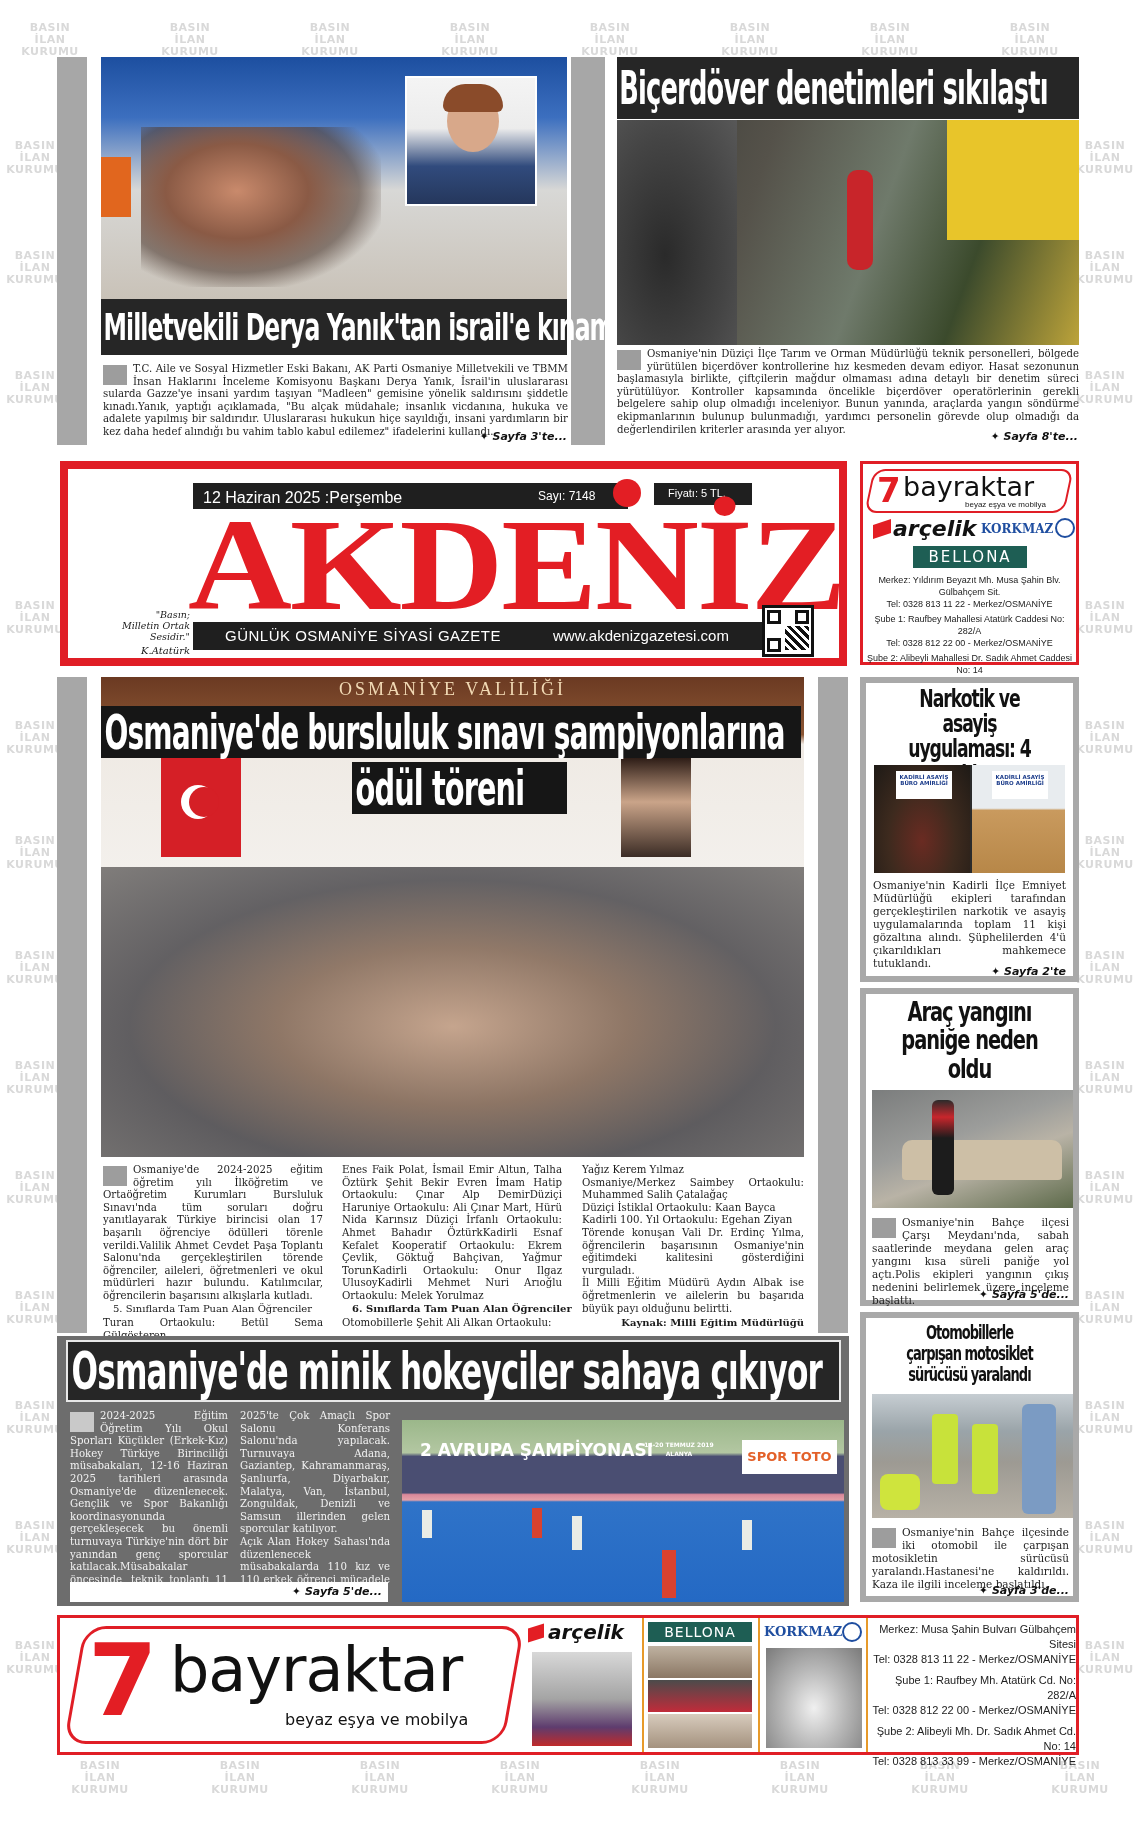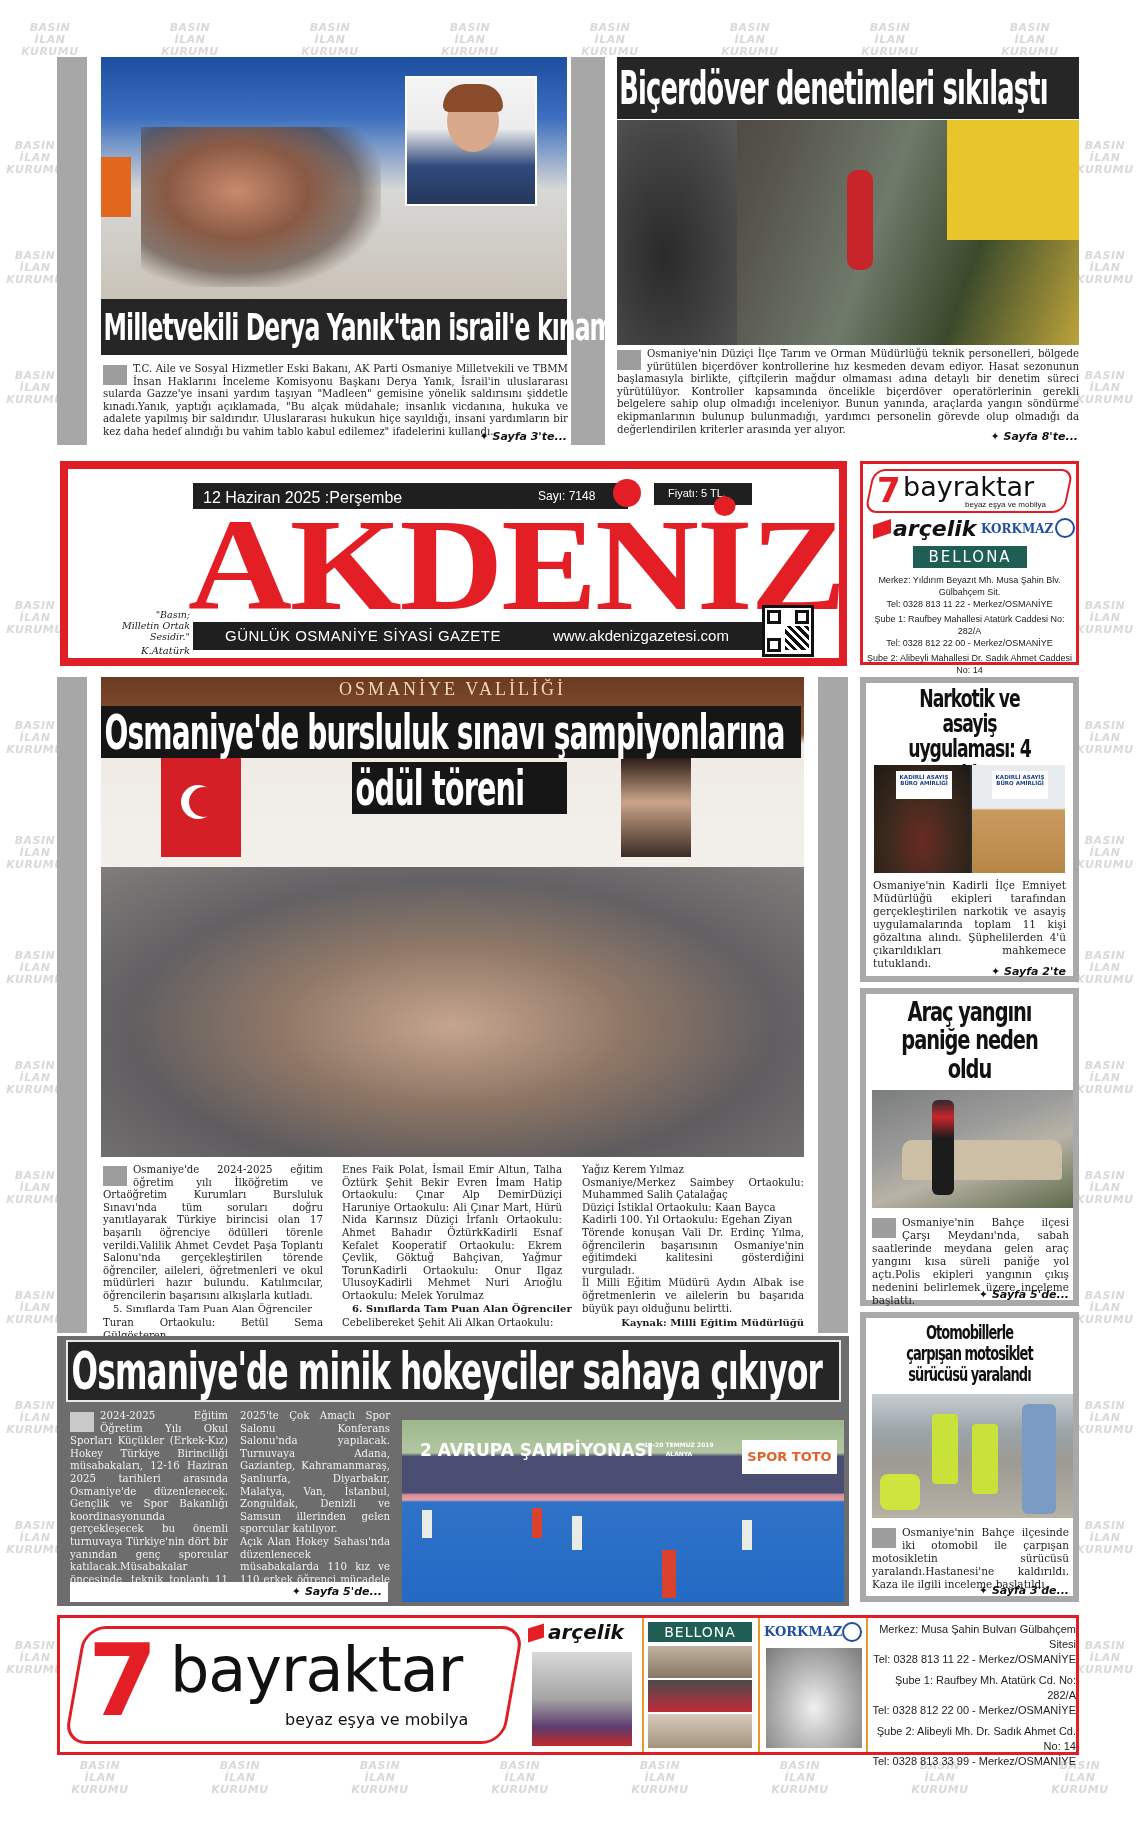--- a/index.html
+++ b/index.html
@@ -1,19 +1,19 @@
 <!DOCTYPE html>
 <html><head>
 <meta charset="utf-8">
 <style>
   * { box-sizing: border-box; margin: 0; padding: 0; }
   html, body { width: 1140px; height: 1823px; background: #ffffff; overflow: hidden; }
   body { position: relative; font-family: "DejaVu Serif", serif; color: #1a1a1a; }
 
-  .watermark { position: absolute; color: #d9d9d9; font-family: "DejaVu Sans", sans-serif; font-weight: bold; font-size: 11px; line-height: 12px; text-align: center; letter-spacing: 0.5px; font-style: italic; }
+  .watermark { position: absolute; color: #d9d9d9; font-family: "DejaVu Sans", sans-serif; font-weight: bold; font-size: 11px; line-height: 12px; text-align: center; letter-spacing: 0.5px; }
 
   .abs { position: absolute; }
   .photo { position: absolute; overflow: hidden; }
   .headline-cond { font-family: "DejaVu Sans", sans-serif; font-weight: bold; letter-spacing: -1.5px; transform-origin: left center; white-space: nowrap; }
   .body-text { font-family: "DejaVu Serif", serif; font-size: 10.2px; line-height: 12.6px; text-align: justify; color: #1e1e1e; }
   .body-text .sq { float: left; width: 24px; height: 20px; background: #9d9d9d; margin: 2px 6px 0 0; }
   .more { font-family: "DejaVu Sans", sans-serif; font-style: italic; font-weight: bold; font-size: 11px; text-align: right; color: #111; }
   .gray-bar { position: absolute; background: #a7a7a7; }
 
   
@@ -301,21 +301,21 @@
 <div class="abs" style="left:352px;top:762px;width:215px;height:52px;background:#161616;">
   <div class="headline-cond" style="color:#fff;font-size:48px;line-height:52px;padding-left:6px;transform:scaleX(0.6);">ödül töreni</div>
 </div>
 
 <div class="body-text" style="position:absolute;left:103px;top:1164px;width:220px;"><span class="sq"></span><span>Osmaniye'de 2024-2025 eğitim öğretim yılı İlköğretim ve Ortaöğretim Kurumları Bursluluk Sınavı'nda tüm soruları doğru yanıtlayarak Türkiye birincisi olan 17 başarılı öğrenciye ödülleri törenle verildi.Valilik Ahmet Cevdet Paşa Toplantı Salonu'nda gerçekleştirilen törende öğrenciler, aileleri, öğretmenleri ve okul müdürleri hazır bulundu. Katılımcılar, öğrencilerin başarısını alkışlarla kutladı.</span></div>
 <div class="abs" style="left:113px;top:1303px;font-family:'DejaVu Serif',serif;font-weight:normal;font-size:10px;">5. Sınıflarda Tam Puan Alan Öğrenciler</div>
 <div class="abs body-text" style="left:103px;top:1317px;width:220px;">Turan Ortaokulu: Betül Sema Gülgösteren,</div>
 
 <div class="body-text" style="position:absolute;left:342px;top:1164px;width:220px;">Enes Faik Polat, İsmail Emir Altun, Talha Öztürk Şehit Bekir Evren İmam Hatip Ortaokulu: Çınar Alp DemirDüziçi Haruniye Ortaokulu: Ali Çınar Mart, Hürü Nida Karınsız Düziçi İrfanlı Ortaokulu: Ahmet Bahadır ÖztürkKadirli Esnaf Kefalet Kooperatif Ortaokulu: Ekrem Çevlik, Göktuğ Bahçivan, Yağmur TorunKadirli Ortaokulu: Onur Ilgaz UlusoyKadirli Mehmet Nuri Arıoğlu Ortaokulu: Melek Yorulmaz</div>
 <div class="abs" style="left:352px;top:1303px;font-family:'DejaVu Serif',serif;font-weight:bold;font-size:10px;">6. Sınıflarda Tam Puan Alan Öğrenciler</div>
-<div class="abs body-text" style="left:342px;top:1317px;width:220px;">Cebelibereket Şehit Ali Alkan Ortaokulu:</div>
+<div class="abs body-text" style="left:342px;top:1317px;width:220px;">Otomobillerle Şehit Ali Alkan Ortaokulu:</div>
 
 <div class="body-text" style="position:absolute;left:582px;top:1164px;width:222px;white-space:pre-line;">Yağız Kerem Yılmaz
 Osmaniye/Merkez Saimbey Ortaokulu: Muhammed Salih Çatalağaç
 Düziçi İstiklal Ortaokulu: Kaan Bayca
 Kadirli 100. Yıl Ortaokulu: Egehan Ziyan
 Törende konuşan Vali Dr. Erdinç Yılma, öğrencilerin başarısının Osmaniye'nin eğitimdeki kalitesini gösterdiğini vurguladı.
 İl Milli Eğitim Müdürü Aydın Albak ise öğretmenlerin ve ailelerin bu başarıda büyük payı olduğunu belirtti.</div>
 <div class="abs" style="left:582px;top:1317px;width:222px;text-align:right;font-family:'DejaVu Serif',serif;font-weight:bold;font-size:10px;">Kaynak: Milli Eğitim Müdürlüğü</div>
 
 <div class="side-box" style="left:860px;top:677px;width:219px;height:305px;">

